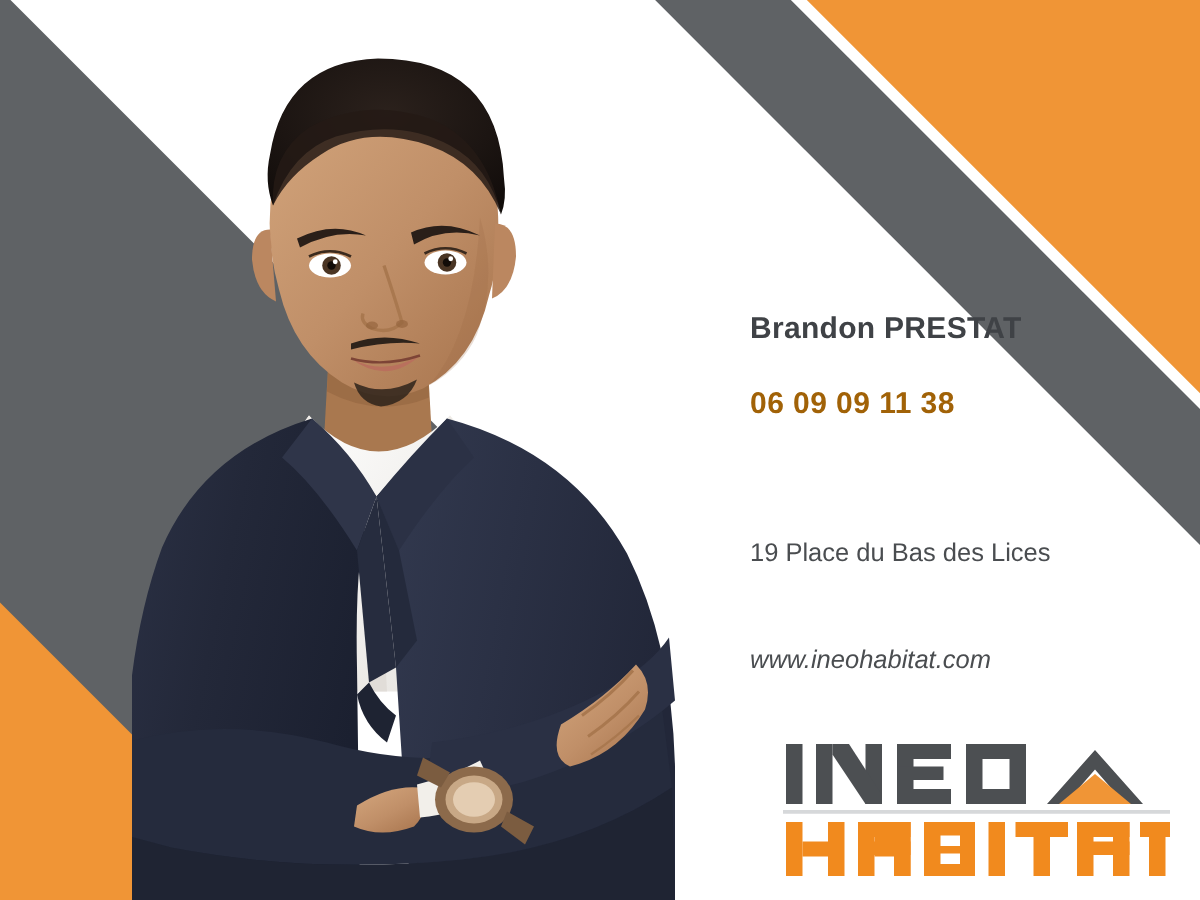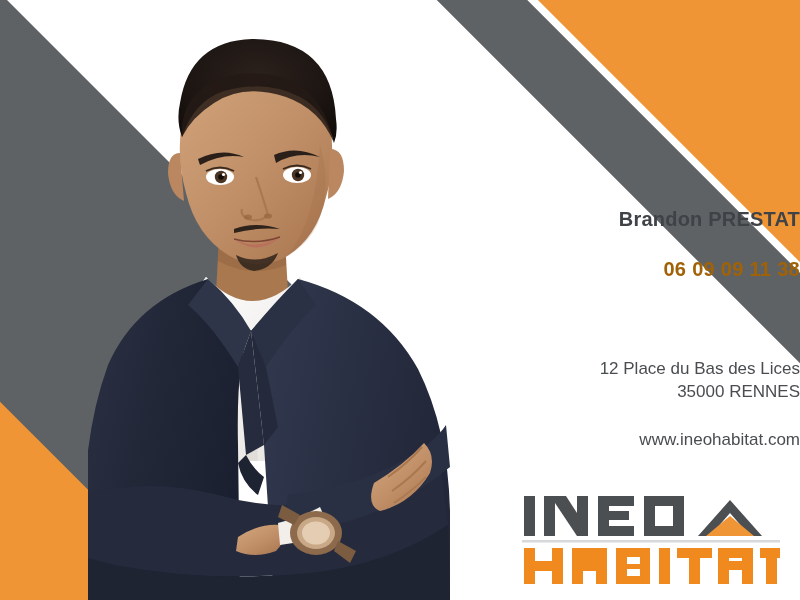--- a/index.html
+++ b/index.html
@@ -72,21 +72,21 @@
   }
   .portrait svg { display: block; width: 100%; height: 100%; }
 
   
   .info {
     position: absolute;
     left: 500px;
     top: 0;
     width: 300px;
     height: 600px;
-    text-align: right;
+    text-align: left;
   }
   .name {
     position: absolute;
     top: 208px;
     left: 0;
     width: 100%;
     font-size: 20px;
     font-weight: bold;
     color: #3f4246;
     letter-spacing: 0.2px;
@@ -118,20 +118,21 @@
     color: #4a4d50;
     line-height: 1.35;
   }
   .website {
     position: absolute;
     top: 430px;
     left: 0;
     width: 100%;
     font-size: 17px;
     color: #4a4d50;
+    font-style: italic;
   }
 
   
   .logo {
     position: absolute;
     top: 490px;
     left: 22px;
     width: 258px;
     height: 95px;
   }
@@ -281,22 +282,21 @@
     </svg>
   </div>
 
   <div class="info">
     <div class="name">Brandon PRESTAT</div>
 
     <div class="phone">06 09 09 11 38</div>
 
 
     <div class="address">
-      <div>12 Place du Bas des Lices</div>
-      <div>35000 RENNES</div>
+      <div>19 Place du Bas des Lices</div>
     </div>
 
     <div class="website">www.ineohabitat.com</div>
 
     <div class="logo">
       <svg viewBox="0 0 258 95" xmlns="http://www.w3.org/2000/svg">
 
         <g fill="#4c4f52">
 
           <rect x="2" y="6" width="11" height="40"></rect>

